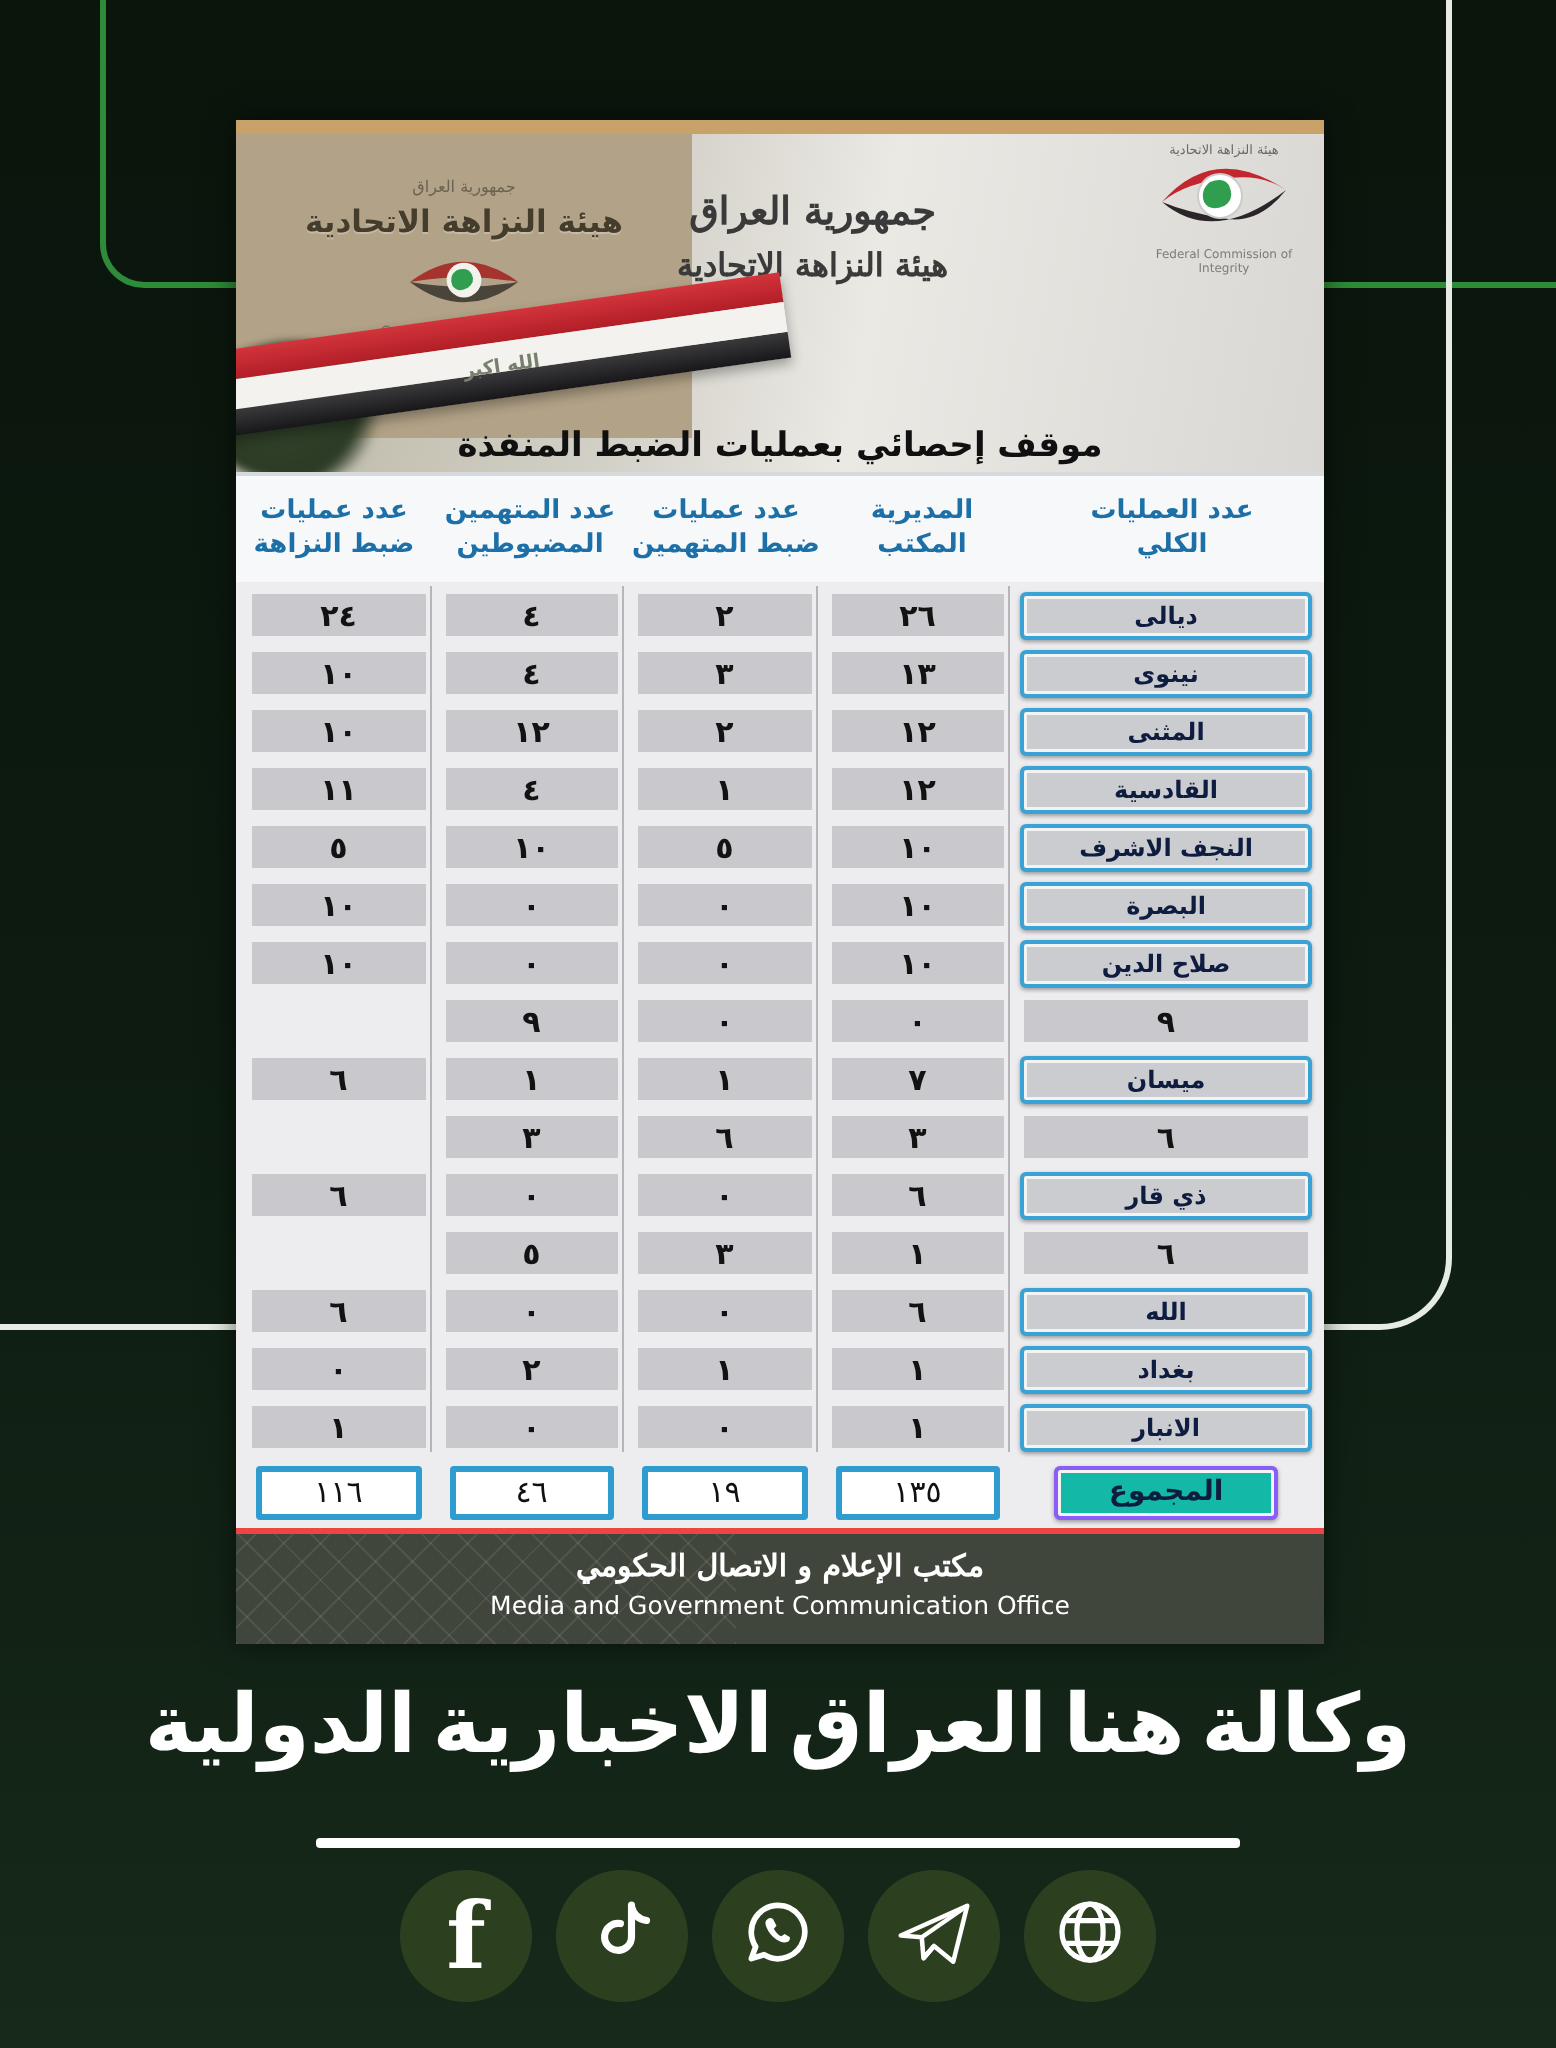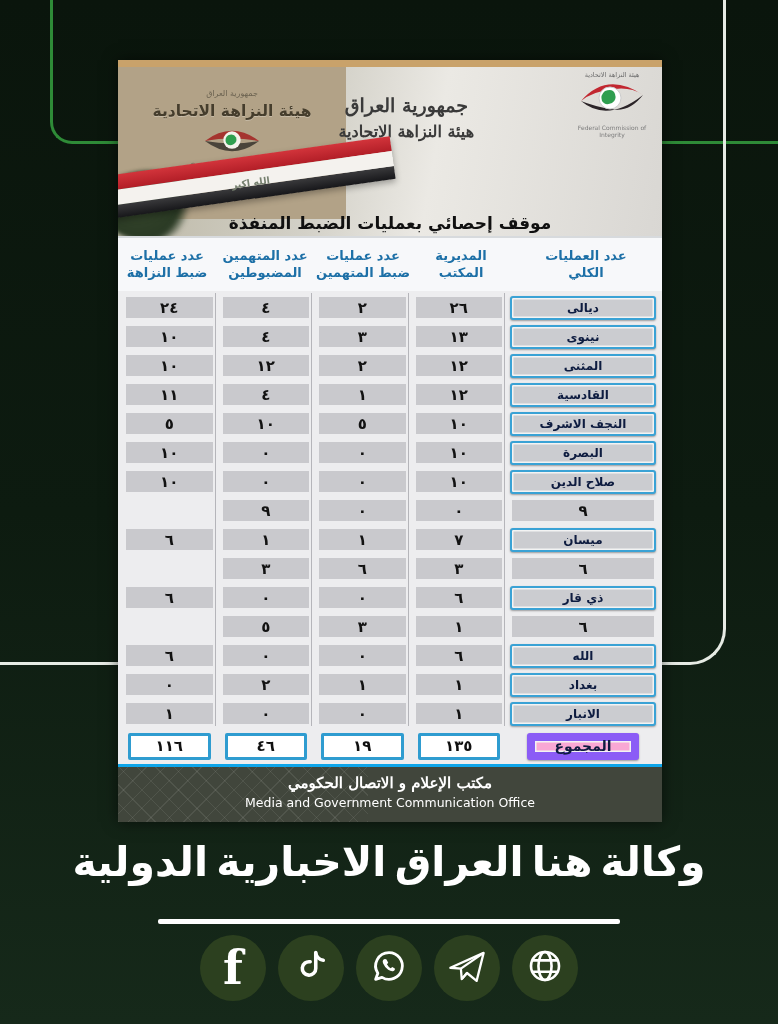--- a/index.html
+++ b/index.html
@@ -96,33 +96,33 @@
     box-shadow:inset 0 0 0 1.5px #f3f3f3, 0 1px 2px rgba(0,0,0,.35);
     display:flex; align-items:center; justify-content:center;
     font-size:12px; font-weight:bold; color:#0e1c40; white-space:nowrap;
   }
   
   .totals {
     height:36px; display:grid; grid-template-columns:152px repeat(4,1fr);
     direction:rtl; align-items:center; padding:0 3px; background:#ededef;
   }
   .total-btn {
-    margin:0 20px; height:27px; background:#f9a8d4; border:8px solid #8b5cf6; border-radius:3px;
+    margin:0 20px; height:27px; background:#14b8a6; border:2px solid #8b5cf6; border-radius:3px;
     box-shadow:inset 0 0 0 1.5px #f3f3f3, 0 1px 2px rgba(0,0,0,.35);
     display:flex; align-items:center; justify-content:center;
     font-size:14px; font-weight:bold; color:#0e1c40;
   }
   .total-box {
     margin:0 7px; height:27px; background:#ffffff; border:3px solid #2f9cd0; border-radius:2px;
     display:flex; align-items:center; justify-content:center;
-    font-size:15px; font-weight:bold; color:#101010;
+    font-size:15px; font-weight:normal; color:#101010;
   }
   
   .band-footer {
-    height:58px; background:#41463c; border-top:3px solid #0ea5e9; position:relative;
+    height:58px; background:#41463c; border-top:3px solid #ef4444; position:relative;
     text-align:center; color:#fff; padding-top:7px; overflow:hidden; margin-top:auto;
   }
   .band-footer::before {
     content:""; position:absolute; left:0; top:0; bottom:0; width:46%;
     background:
       repeating-linear-gradient(45deg, rgba(255,255,255,.08) 0 1px, transparent 1px 13px),
       repeating-linear-gradient(-45deg, rgba(255,255,255,.08) 0 1px, transparent 1px 13px);
   }
   .mgco-ar { font-size:15px; font-weight:bold; font-family:"DejaVu Serif", serif; position:relative; }
   .mgco-en { font-size:12.5px; margin-top:3px; position:relative; }

